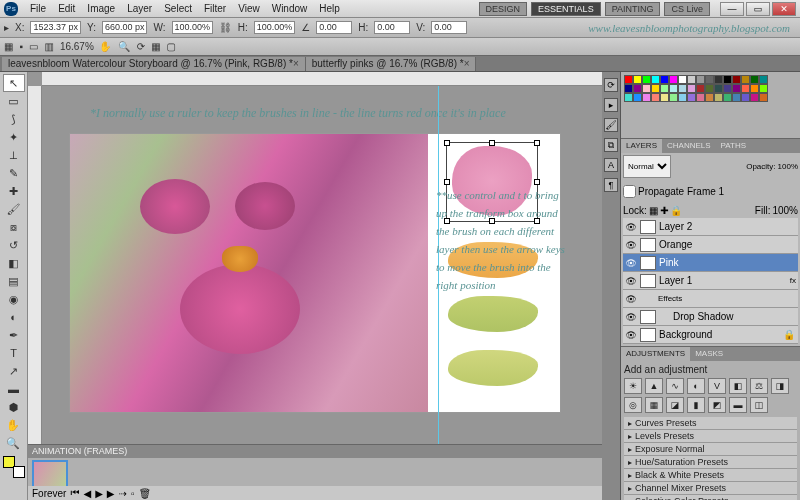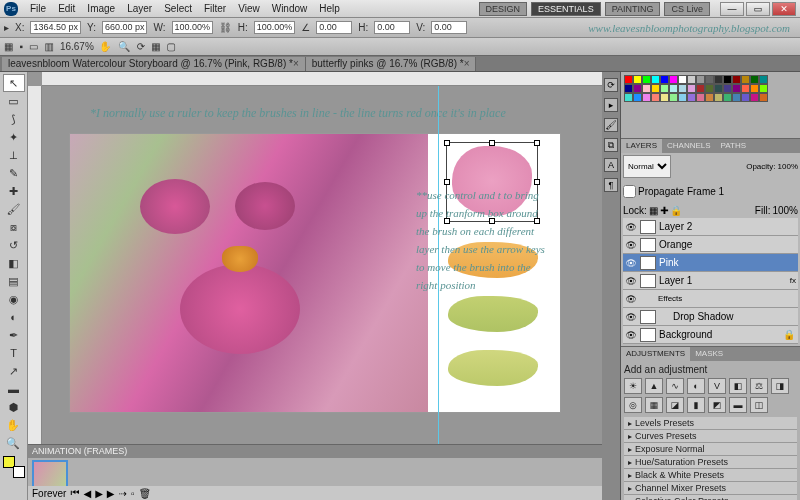--- a/index.html
+++ b/index.html
@@ -44,21 +44,21 @@
 .sw-pink { top: 12px; background: radial-gradient(#e890b8,#d870a0); width: 80px; height: 70px; left: 24px; }
 .sw-orange { top: 108px; background: linear-gradient(#f0b048,#e89828); }
 .sw-green1 { top: 162px; background: linear-gradient(#b8c858,#a0b848); }
 .sw-green2 { top: 216px; background: linear-gradient(#c8d068,#b0c050); }
 .transform-box { position: absolute; top: 8px; left: 18px; width: 92px; height: 80px; border: 1px solid #444; }
 .handle { position: absolute; width: 6px; height: 6px; background: #fff; border: 1px solid #000; }
 .h-tl{top:-3px;left:-3px}.h-tr{top:-3px;right:-3px}.h-bl{bottom:-3px;left:-3px}.h-br{bottom:-3px;right:-3px}
 .h-tm{top:-3px;left:calc(50% - 3px)}.h-bm{bottom:-3px;left:calc(50% - 3px)}.h-ml{top:calc(50% - 3px);left:-3px}.h-mr{top:calc(50% - 3px);right:-3px}
 .anno { position: absolute; font-family: Georgia, serif; font-style: italic; color: #5a9494; }
 .anno1 { top: 20px; left: 48px; font-size: 12px; }
-.anno2 { top: 100px; left: 374px; width: 130px; font-size: 11px; line-height: 18px; }
+.anno2 { top: 100px; left: 394px; width: 130px; font-size: 11px; line-height: 18px; }
 .guide-v { position: absolute; top: 0; bottom: 0; width: 1px; background: #5ac8e8; left: 396px; }
 .status { position: absolute; bottom: 0; left: 0; right: 0; height: 14px; background: #c8c8c8; border-top: 1px solid #888; display: flex; align-items: center; padding: 0 4px; gap: 8px; font-size: 9px; color: #333; }
 .anim-panel { position: absolute; bottom: 0; left: 0; right: 0; height: 56px; background: #b0b0b0; border-top: 1px solid #666; }
 .anim-head { background: #888; color: #eee; font-size: 9px; padding: 1px 4px; height: 13px; }
 .frame { width: 36px; height: 30px; background: #fff; border: 2px solid #4a90d8; margin: 2px 4px; position: relative; }
 .frame-thumb { width: 100%; height: 100%; background: linear-gradient(120deg,#d890b0,#b8d098); }
 .frame-time { font-size: 8px; text-align: center; color: #333; }
 .anim-ctrl { position: absolute; bottom: 0; left: 0; right: 0; height: 14px; background: #c8c8c8; display: flex; align-items: center; gap: 4px; padding: 0 4px; font-size: 9px; }
 .panels { width: 180px; background: #939393; border-left: 1px solid #555; display: flex; flex-direction: column; }
 .panel { background: #b0b0b0; border-bottom: 1px solid #666; }
@@ -106,21 +106,21 @@
       <div class="win-btn">—</div>
       <div class="win-btn">▭</div>
       <div class="win-btn close">✕</div>
     </div>
   </div>
 </div>
 
 <div class="optbar">
   <span>▸</span>
   <span class="opt-lbl">X:</span>
-    <span class="opt-field">1364.50 px</span>
+    <span class="opt-field">1523.37 px</span>
   <span class="opt-lbl">Y:</span>
     <span class="opt-field">660.00 px</span>
   <span class="opt-lbl">W:</span>
     <span class="opt-field">100.00%</span>
   <span>⛓</span>
   <span class="opt-lbl">H:</span>
     <span class="opt-field">100.00%</span>
   <span>∠</span>
     <span class="opt-field">0.00</span>
   <span class="opt-lbl">H:</span>
@@ -391,22 +391,22 @@
             <div class="adj-icon">◨</div>
             <div class="adj-icon">◎</div>
             <div class="adj-icon">▦</div>
           <div class="adj-icon">◪</div>
             <div class="adj-icon">▮</div>
             <div class="adj-icon">◩</div>
             <div class="adj-icon">▬</div>
             <div class="adj-icon">◫</div>
         </div>
         <div id="presets" style="margin-top:4px">
+            <div class="preset-row">Curves Presets</div>
             <div class="preset-row">Levels Presets</div>
-            <div class="preset-row">Curves Presets</div>
             <div class="preset-row">Exposure Normal</div>
             <div class="preset-row">Hue/Saturation Presets</div>
             <div class="preset-row">Black &amp; White Presets</div>
             <div class="preset-row">Channel Mixer Presets</div>
             <div class="preset-row">Selective Color Presets</div>
           </div>
       </div>
     </div>
   </div>
 </div>

